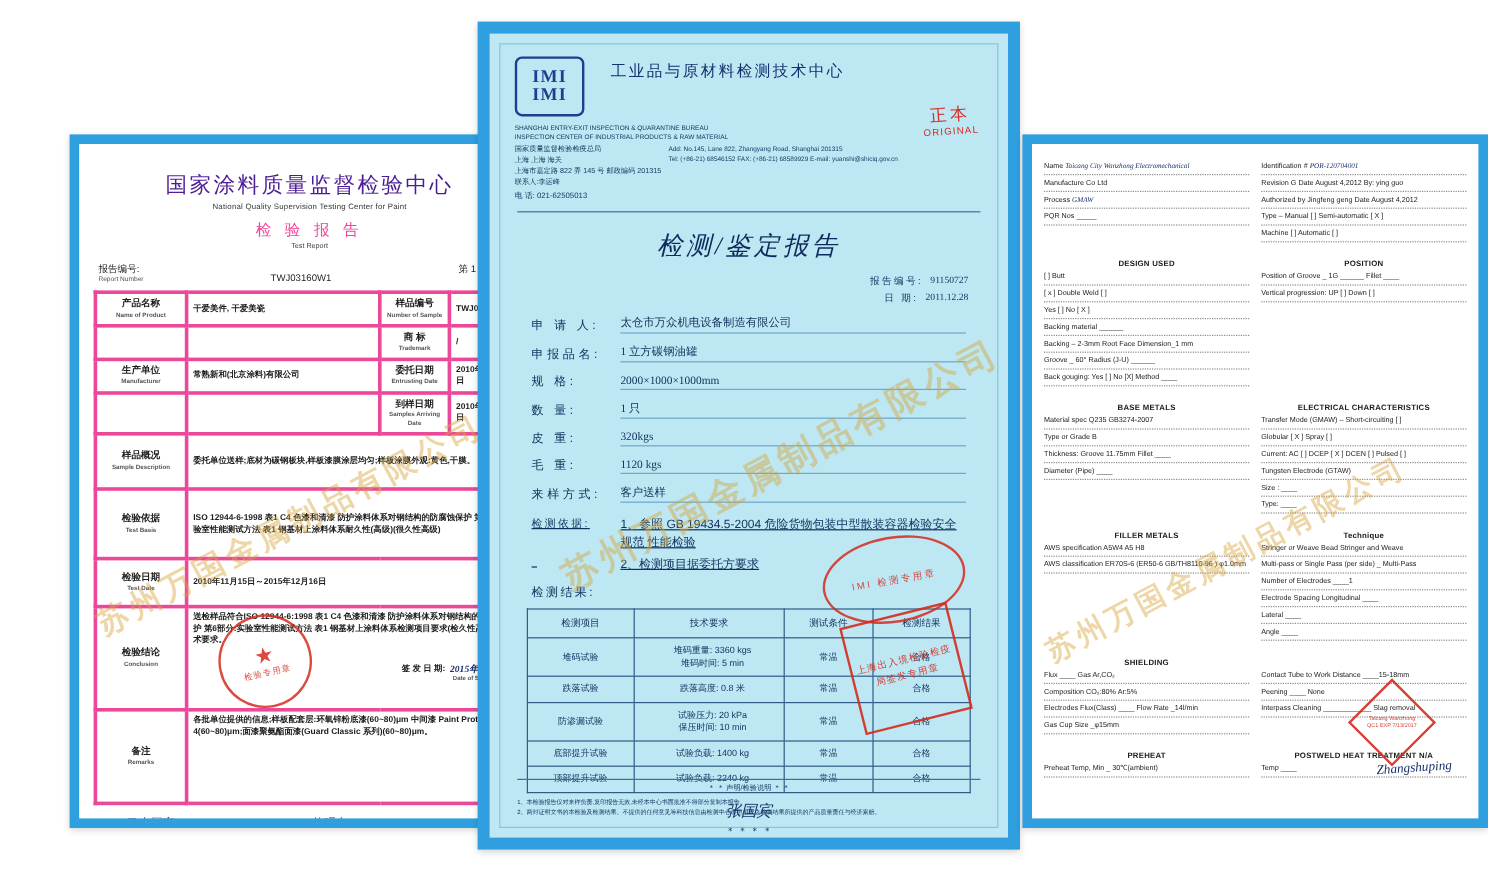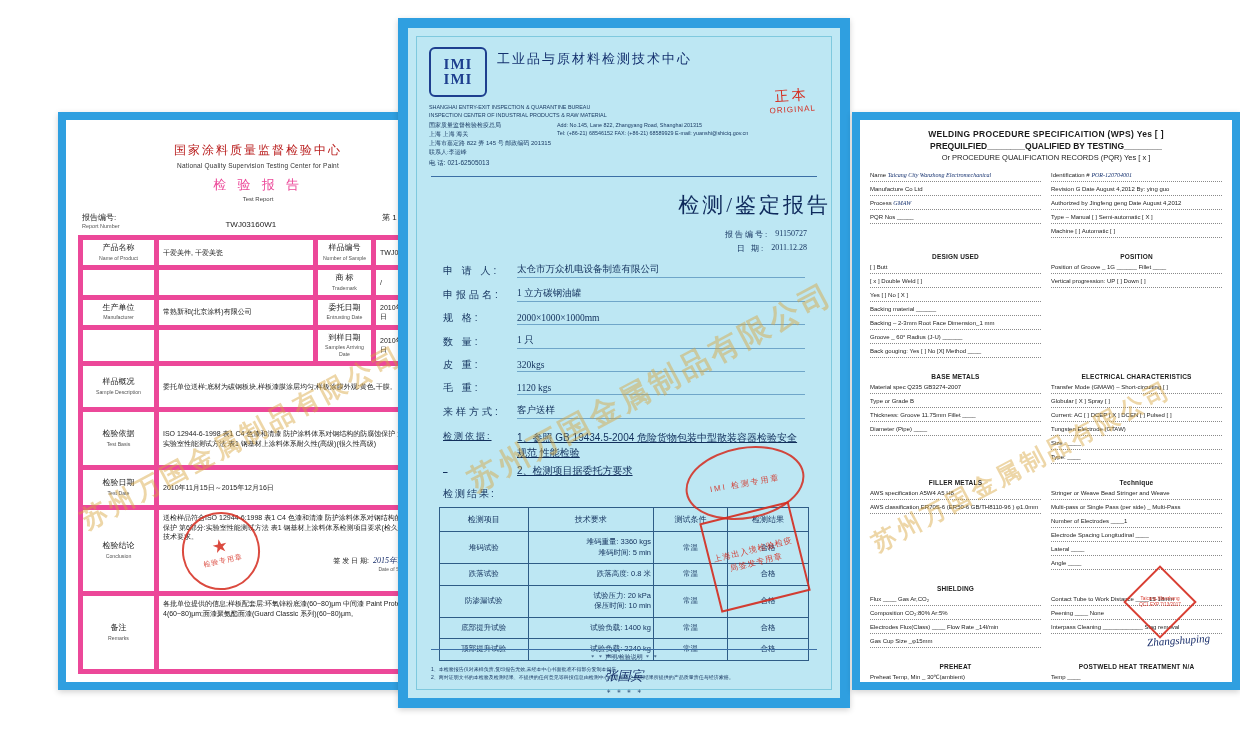--- a/index.html
+++ b/index.html
@@ -30,23 +30,23 @@
     overflow: hidden;
   }
 
   
   #cert-left { left: 58px; top: 112px; width: 400px; height: 578px; }
   #cert-left .inner { padding: 14px 12px; }
 
   .l-title {
     text-align: center;
     font-family: "Liberation Serif", serif;
-    font-size: 12px;
+    font-size: 18px;
     letter-spacing: 2px;
-    color: #b91c1c;
+    color: #4c1d95;
     margin-top: 8px;
   }
   .l-subtitle {
     text-align: center;
     font-size: 6.5px;
     color: #333;
     margin-top: 3px;
     letter-spacing: .2px;
   }
   .l-report {
@@ -75,26 +75,27 @@
   .l-meta .cn { font-size: 8px; }
   .l-meta .en { font-size: 5.5px; color: #555; }
 
   table.l-table {
     width: 100%;
     border-collapse: collapse;
     margin-top: 6px;
     table-layout: fixed;
   }
   table.l-table td {
-    border: 5px solid #ec4899;
+    border: 3px solid #ec4899;
     vertical-align: middle;
     padding: 3px 4px;
     font-size: 7px;
     color: #1b1b1b;
     line-height: 1.35;
+    font-weight: bold;
   }
   table.l-table td.lbl {
     width: 76px;
     text-align: center;
     font-size: 8px;
   }
   table.l-table td.lbl .en {
     display: block;
     font-size: 5.2px;
     color: #555;
@@ -154,21 +155,21 @@
 
   
   #cert-center { left: 398px; top: 18px; width: 452px; height: 690px; background: #2f9fe0; padding: 10px; }
   #cert-center .inner { background: #bfe8f4; padding: 0; }
   .c-sheet {
     position: absolute;
     inset: 8px;
     background: #bde7f3;
     border: 1px solid #7fc9de;
   }
-  .c-head { display: flex; padding: 10px 12px 4px 12px; align-items: flex-start; }
+  .c-head { display: flex; padding: 10px 12px 4px 12px; align-items: flex-start; gap: 12px; }
   .c-logo {
     width: 58px; height: 50px;
     border: 2px solid #1e3f8f;
     border-radius: 6px;
     display: flex; flex-direction: column;
     align-items: center; justify-content: center;
     color: #1e3f8f;
     font-family: "Liberation Serif", serif;
     font-weight: bold;
     font-size: 15px;
@@ -206,26 +207,27 @@
     color: #16355f;
     line-height: 1.5;
   }
   .c-addr .cn-col { width: 128px; }
   .c-addr .en-col { flex: 1; font-size: 5.4px; }
   .c-tel { padding: 2px 12px; font-size: 6.5px; color: #16355f; }
 
   .c-rule { height: 1px; background: #3b6fa5; margin: 6px 14px; }
 
   .c-title {
-    text-align: right;
+    text-align: center;
     font-family: "Liberation Serif", serif;
     font-size: 21px;
     letter-spacing: 3px;
     color: #0f2a5c;
     margin: 14px 0 10px 0;
+    font-style: italic;
   }
   .c-nos {
     padding: 0 24px;
     font-size: 8px;
     color: #13315e;
   }
   .c-nos .row { display: flex; justify-content: flex-end; gap: 6px; margin-bottom: 3px; }
   .c-nos .row .k { letter-spacing: 2px; }
   .c-nos .row .v { font-family: "Liberation Serif", serif; }
 
@@ -254,21 +256,21 @@
   table.c-table th, table.c-table td {
     border: 1px solid #2e5c86;
     font-size: 7.5px;
     color: #12305c;
     text-align: center;
     padding: 5px 2px;
     line-height: 1.4;
     margin-top: 13px;
   }
   table.c-table th { font-weight: normal; font-size: 8px; padding: 6px 2px; }
-  table.c-table td.left { text-align: right; padding-left: 8px; }
+  table.c-table td.left { text-align: center; padding-left: 8px; }
 
   .c-sign {
     margin-top: 6px;
     text-align: center;
     font-family: "Liberation Serif", serif;
     font-style: italic;
     color: #16306a;
     font-size: 13px;
   }
   .c-note {
@@ -656,25 +658,20 @@
           <div>2、两封证明文书的本检验及检测结果、不提供的任何意见等科技信息由检测中心承担相应之检测结果所提供的产品质量责任与经济索赔。</div>
         </div>
 
       </div>
     </div>
   </div>
 
   <div class="cert" id="cert-right">
     <div class="inner">
 
-      <div class="r-head">
-        <div class="l1">WELDING PROCEDURE SPECIFICAITION (WPS)   Yes [ ]</div>
-        <div class="l2">PREQUILFIED________QUALIFIED BY TESTING________</div>
-        <div class="l3">Or PROCEDURE QUALIFICATION RECORDS (PQR)   Yes [ x ]</div>
-      </div>
 
       <div class="r-cols">
         <div class="r-col">
           <div class="r-line">
             <span>Name</span>
             <span class="hw">Taicang City Wanzhong Electromechanical</span>
           </div>
           <div class="r-line">Manufacture Co Ltd</div>
           <div class="r-line">
             <span>Process</span>

